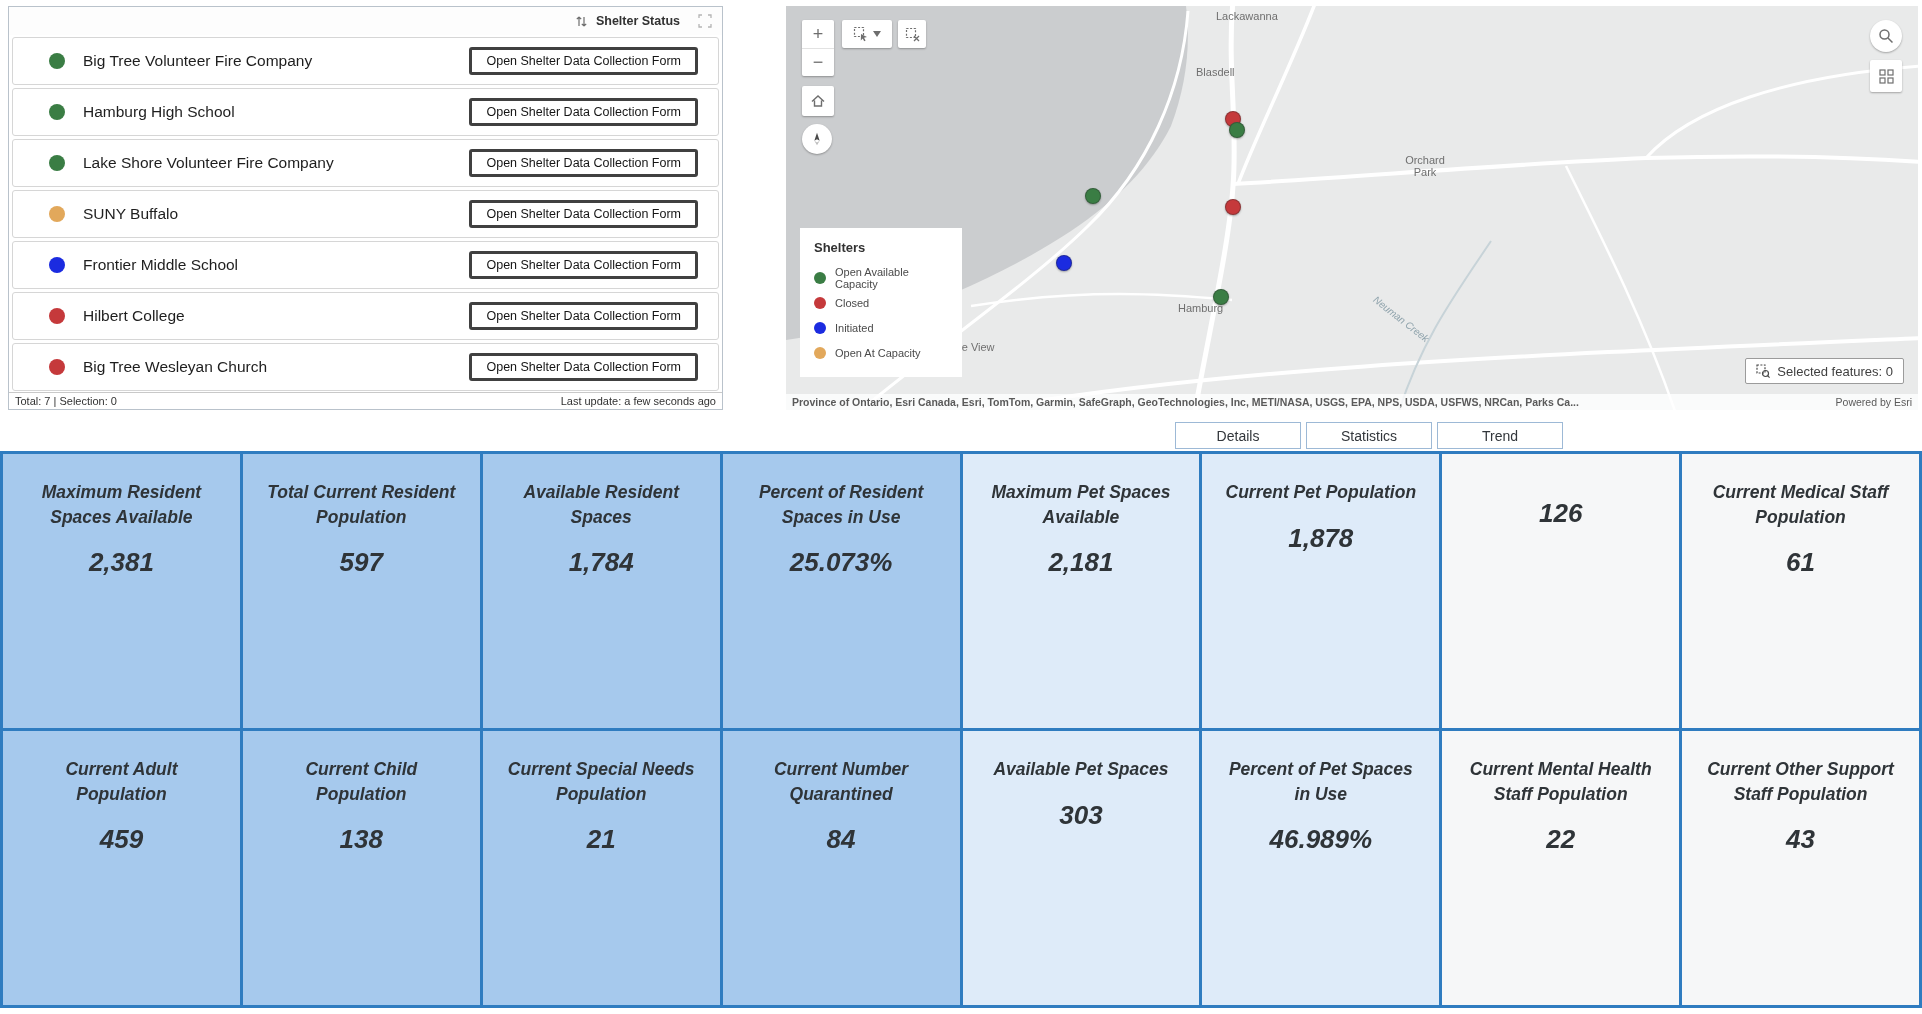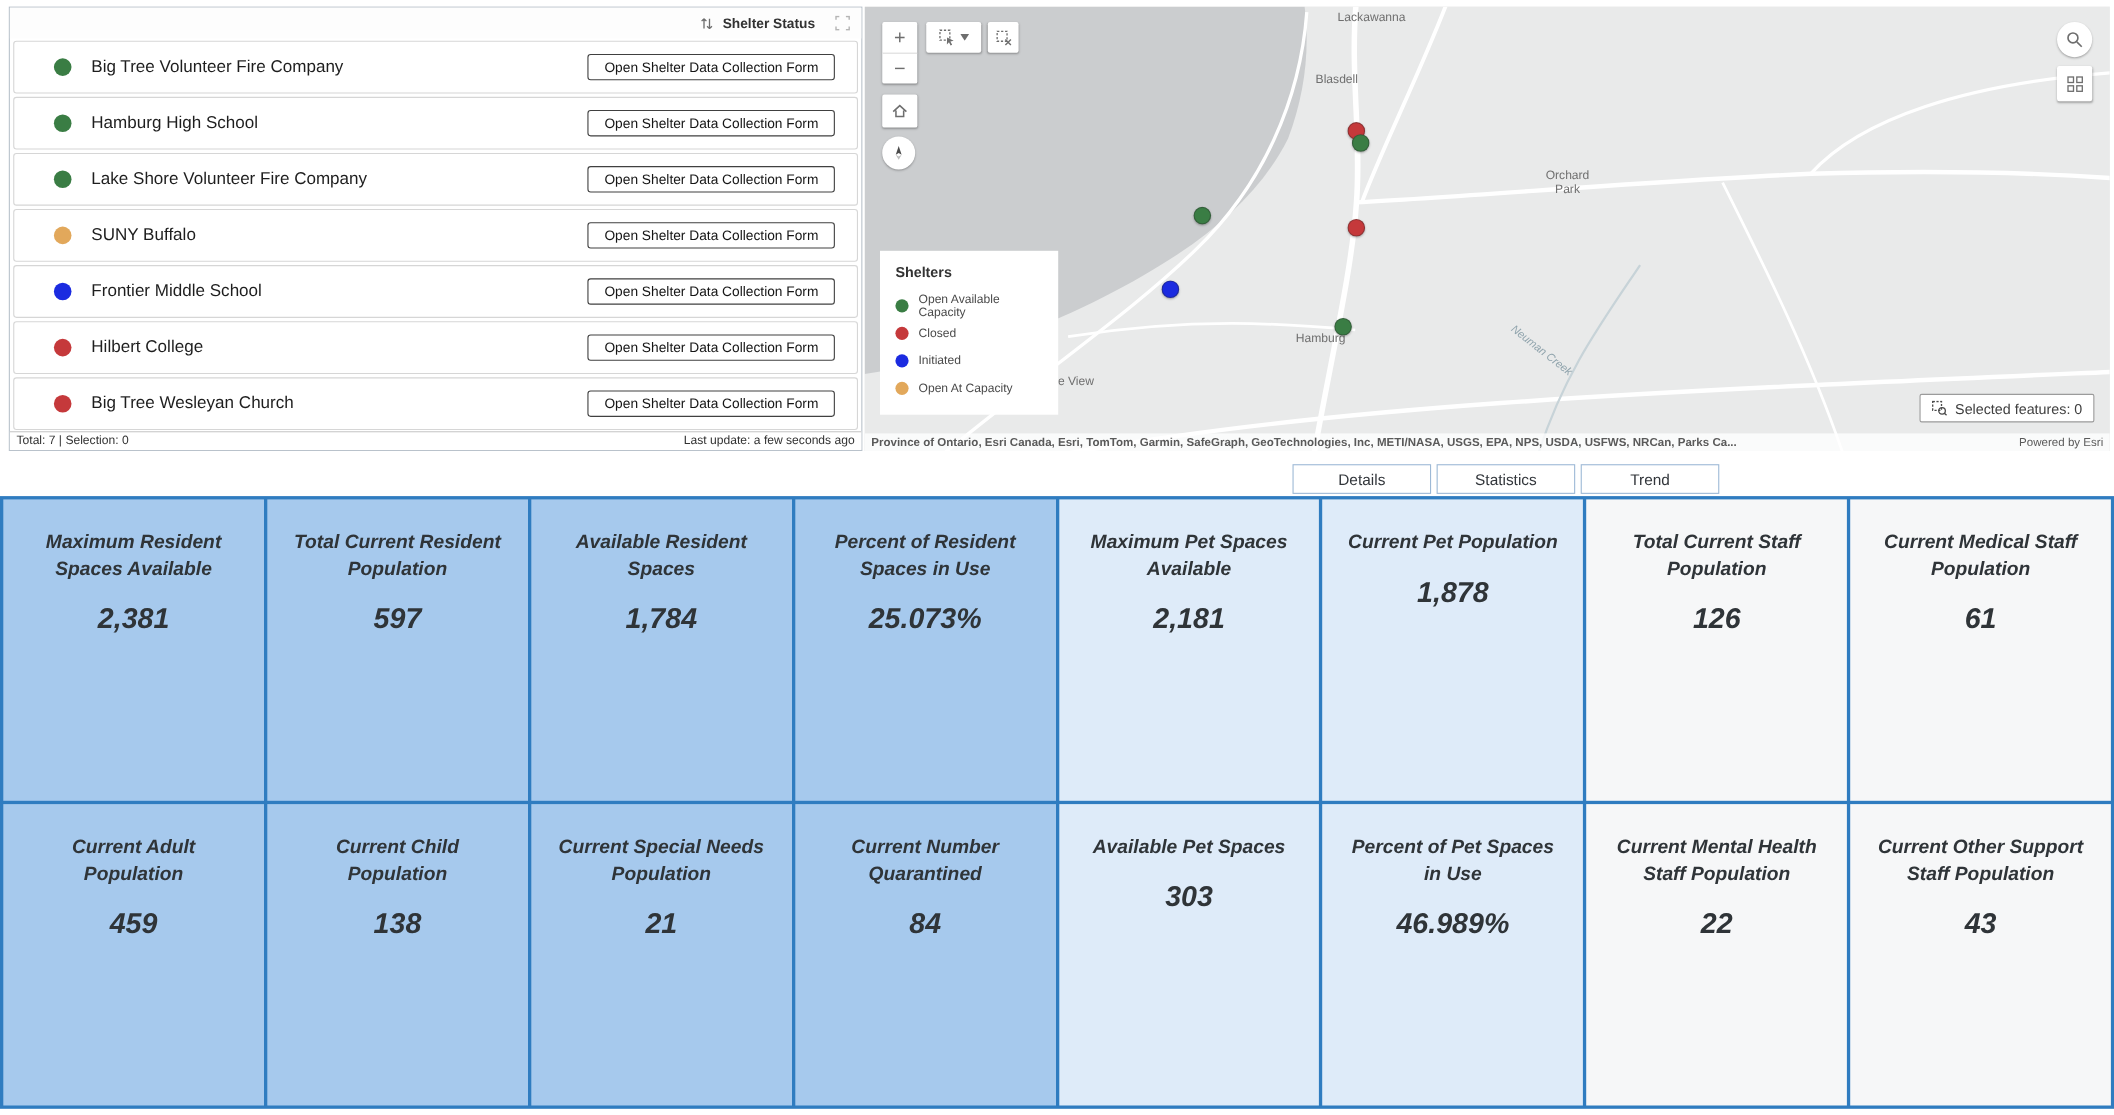--- a/index.html
+++ b/index.html
@@ -4,39 +4,39 @@
 <style>
   * { margin:0; padding:0; box-sizing:border-box; }
   html,body { width:1922px; height:1014px; }
   body {
     font-family:"Liberation Sans", sans-serif;
     background:#ffffff; color:#323232; position:relative; overflow:hidden;
   }
 
   
   .list-panel {
-    position:absolute; left:8px; top:6px; width:776px; height:404px;
+    position:absolute; left:8px; top:6px; width:715px; height:404px;
     border:1px solid #b9c2cb; background:#fff;
   }
   .list-header {
     height:28px; display:flex; align-items:center; justify-content:flex-end;
     gap:8px; padding:0 10px; background:#fdfdfd;
   }
   .list-title { font-size:12.5px; font-weight:bold; color:#323232; }
   .icon-muted { color:#9a9a9a; display:flex; align-items:center; }
   .rows { padding:2px 3px; display:flex; flex-direction:column; gap:3px; }
   .row {
     height:48px; border:1px solid #d6d6d6; border-radius:3px; background:#fff;
     display:flex; align-items:center; padding:0 20px 0 36px;
   }
   .dot { width:16px; height:16px; border-radius:50%; margin-right:18px; flex:0 0 auto; }
   .row-name { font-size:15.5px; color:#1e1e1e; }
   .row-btn {
     margin-left:auto; font-family:inherit; font-size:12.5px; color:#151515;
-    background:#fff; border:1px solid #404040; border-radius:3px;
+    background:#fff; border:3px solid #404040; border-radius:3px;
     padding:4px 14px; cursor:pointer;
   }
   .list-footer {
     position:absolute; left:0; right:0; bottom:0; height:17px;
     border-top:1px solid #c9c9c9; background:#fff;
     display:flex; align-items:center; justify-content:space-between;
     padding:0 6px; font-size:11px; color:#323232;
   }
 
   
@@ -310,21 +310,20 @@
   </div>
   <div class="card g-pet">
     <div class="card-title">Maximum Pet Spaces Available</div>
     <div class="card-value">2,181</div>
   </div>
   <div class="card g-pet">
     <div class="card-title">Current Pet Population</div>
     <div class="card-value">1,878</div>
   </div>
   <div class="card g-staff">
-    <div class="card-title">Total Current Staff Population</div>
     <div class="card-value">126</div>
   </div>
   <div class="card g-staff">
     <div class="card-title">Current Medical Staff Population</div>
     <div class="card-value">61</div>
   </div>
   <div class="card g-resident">
     <div class="card-title">Current Adult Population</div>
     <div class="card-value">459</div>
   </div>

